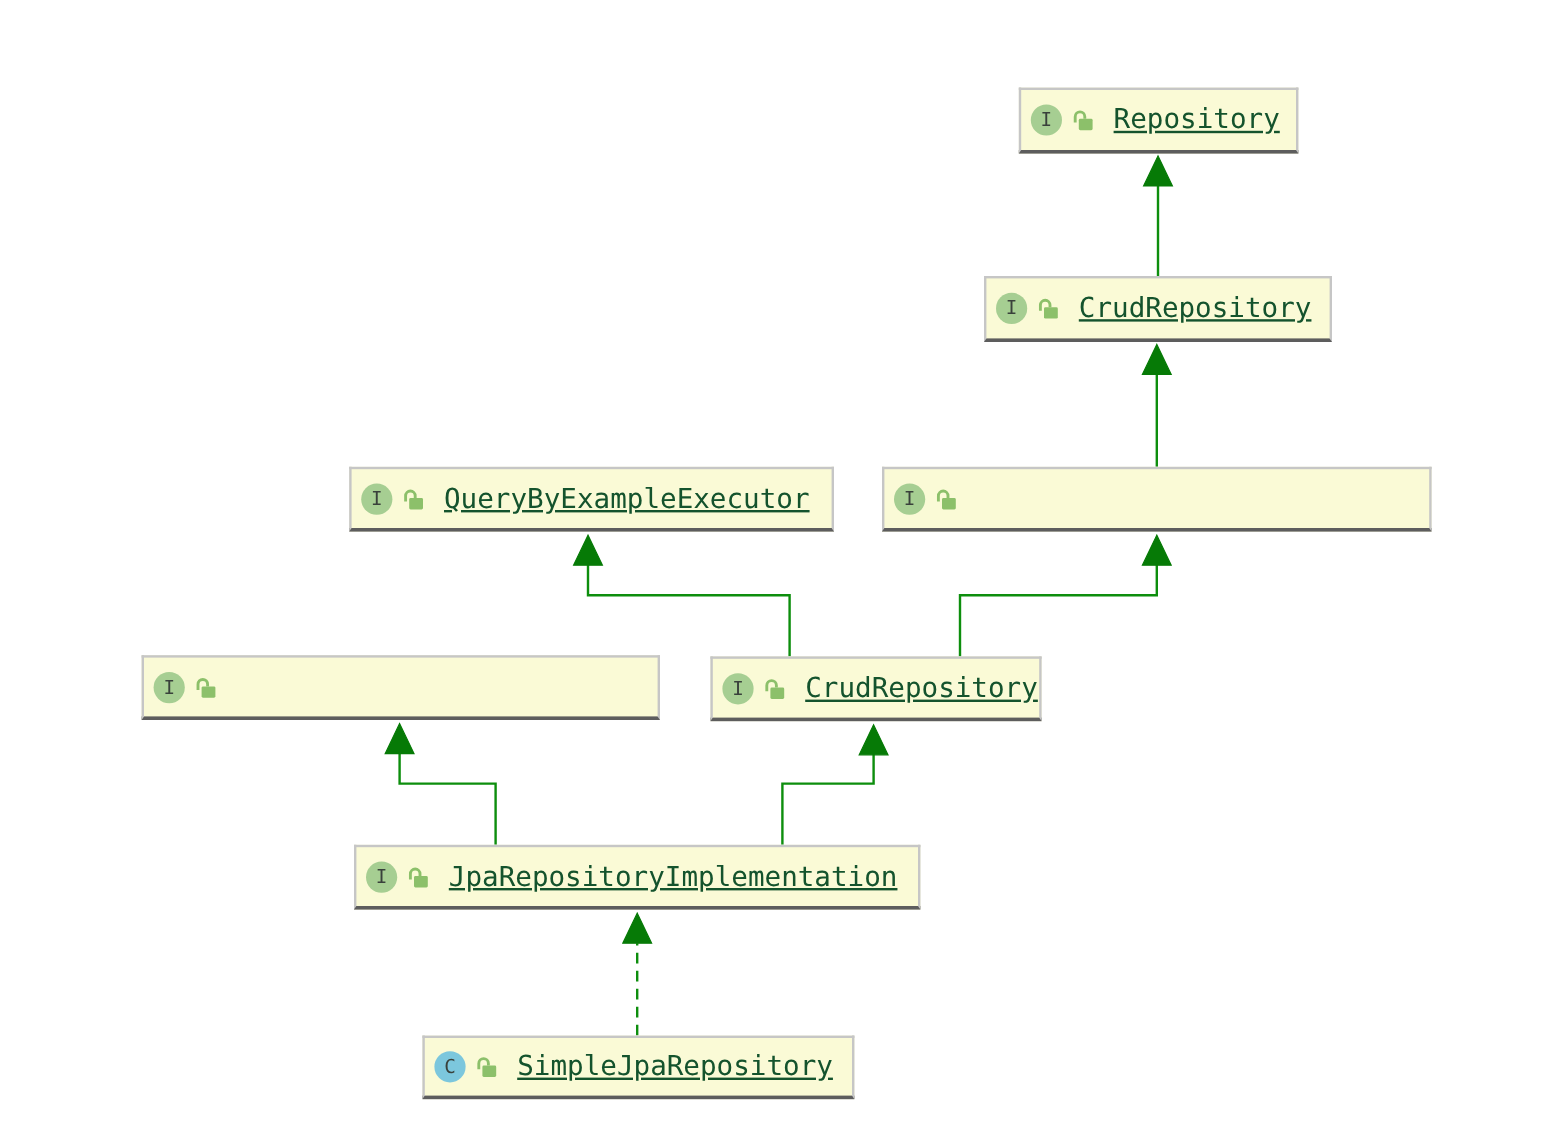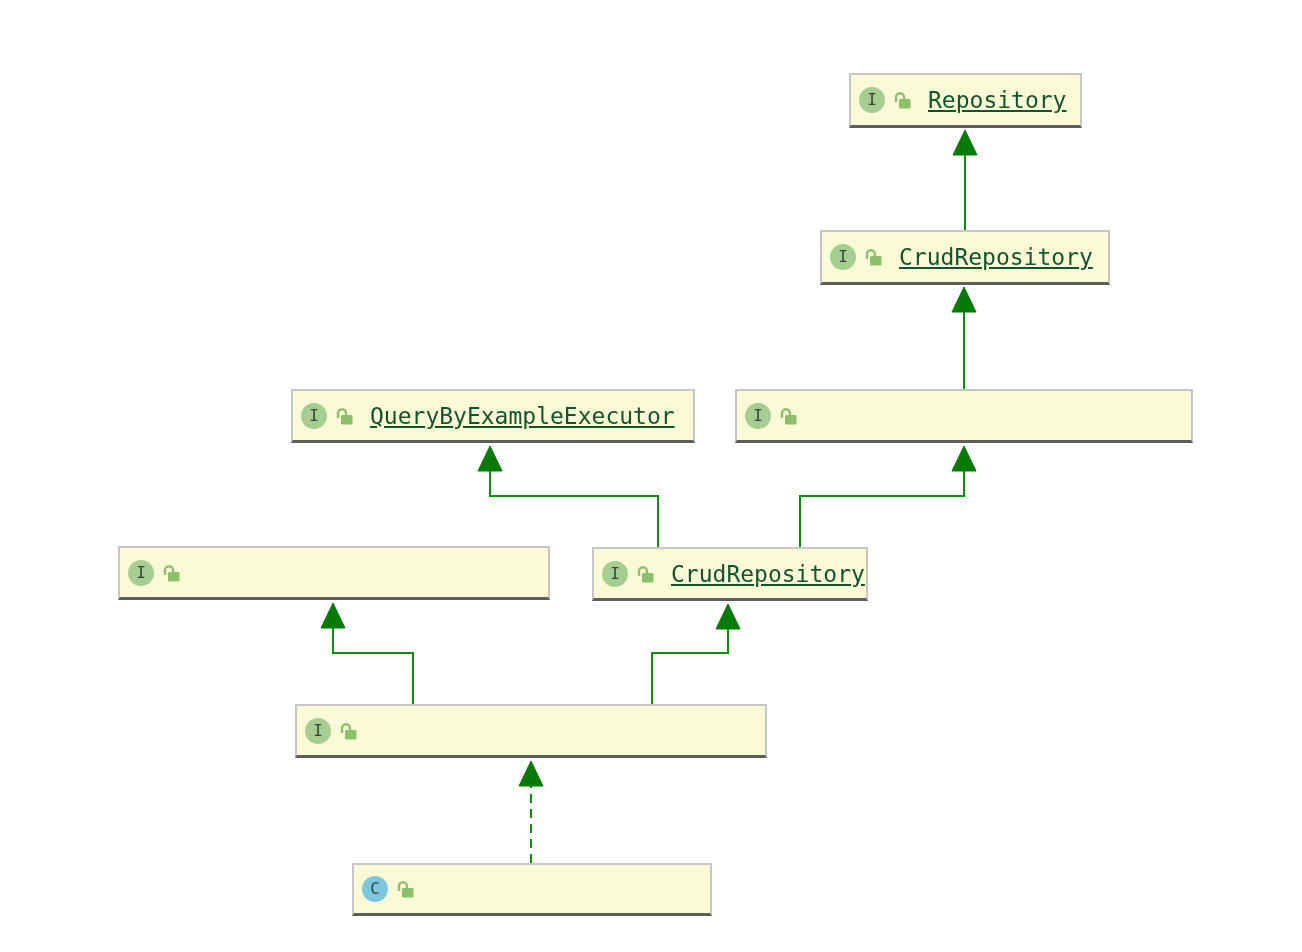--- a/index.html
+++ b/index.html
@@ -177,23 +177,25 @@
     </svg>
     <span class="label">CrudRepository</span>
   </div>
 
   <div class="node" id="n-jri">
     <span class="badge interface">I</span>
     <svg class="lock" width="20" height="20" viewBox="0 0 20 20">
       <path d="M4 12 V7.2 a4 4 0 0 1 8 0 V9" fill="none" stroke="#8cc06a" stroke-width="2.4"></path>
       <rect x="7" y="9" width="11.5" height="9.5" rx="1.2" fill="#8cc06a"></rect>
     </svg>
+    <span class="label">JpaRepositoryImplementation</span>
   </div>
 
   <div class="node" id="n-sjr">
     <span class="badge class">C</span>
     <svg class="lock" width="20" height="20" viewBox="0 0 20 20">
       <path d="M4 12 V7.2 a4 4 0 0 1 8 0 V9" fill="none" stroke="#8cc06a" stroke-width="2.4"></path>
       <rect x="7" y="9" width="11.5" height="9.5" rx="1.2" fill="#8cc06a"></rect>
     </svg>
+    <span class="label">SimpleJpaRepository</span>
   </div>
 
 </div>
 
 </body></html>

